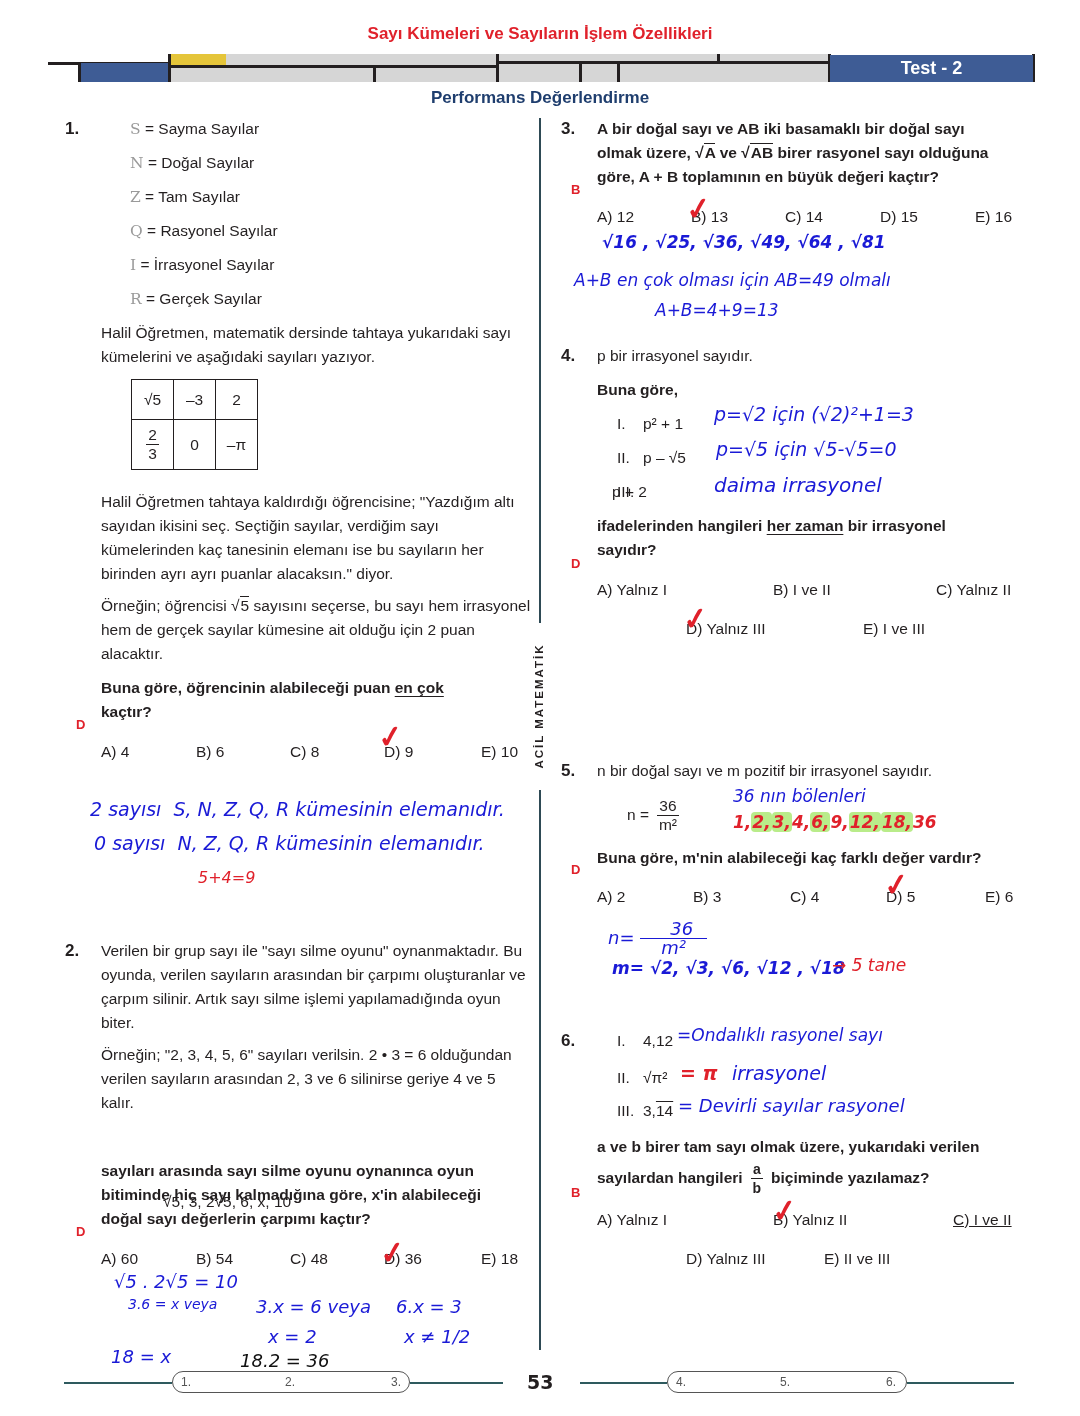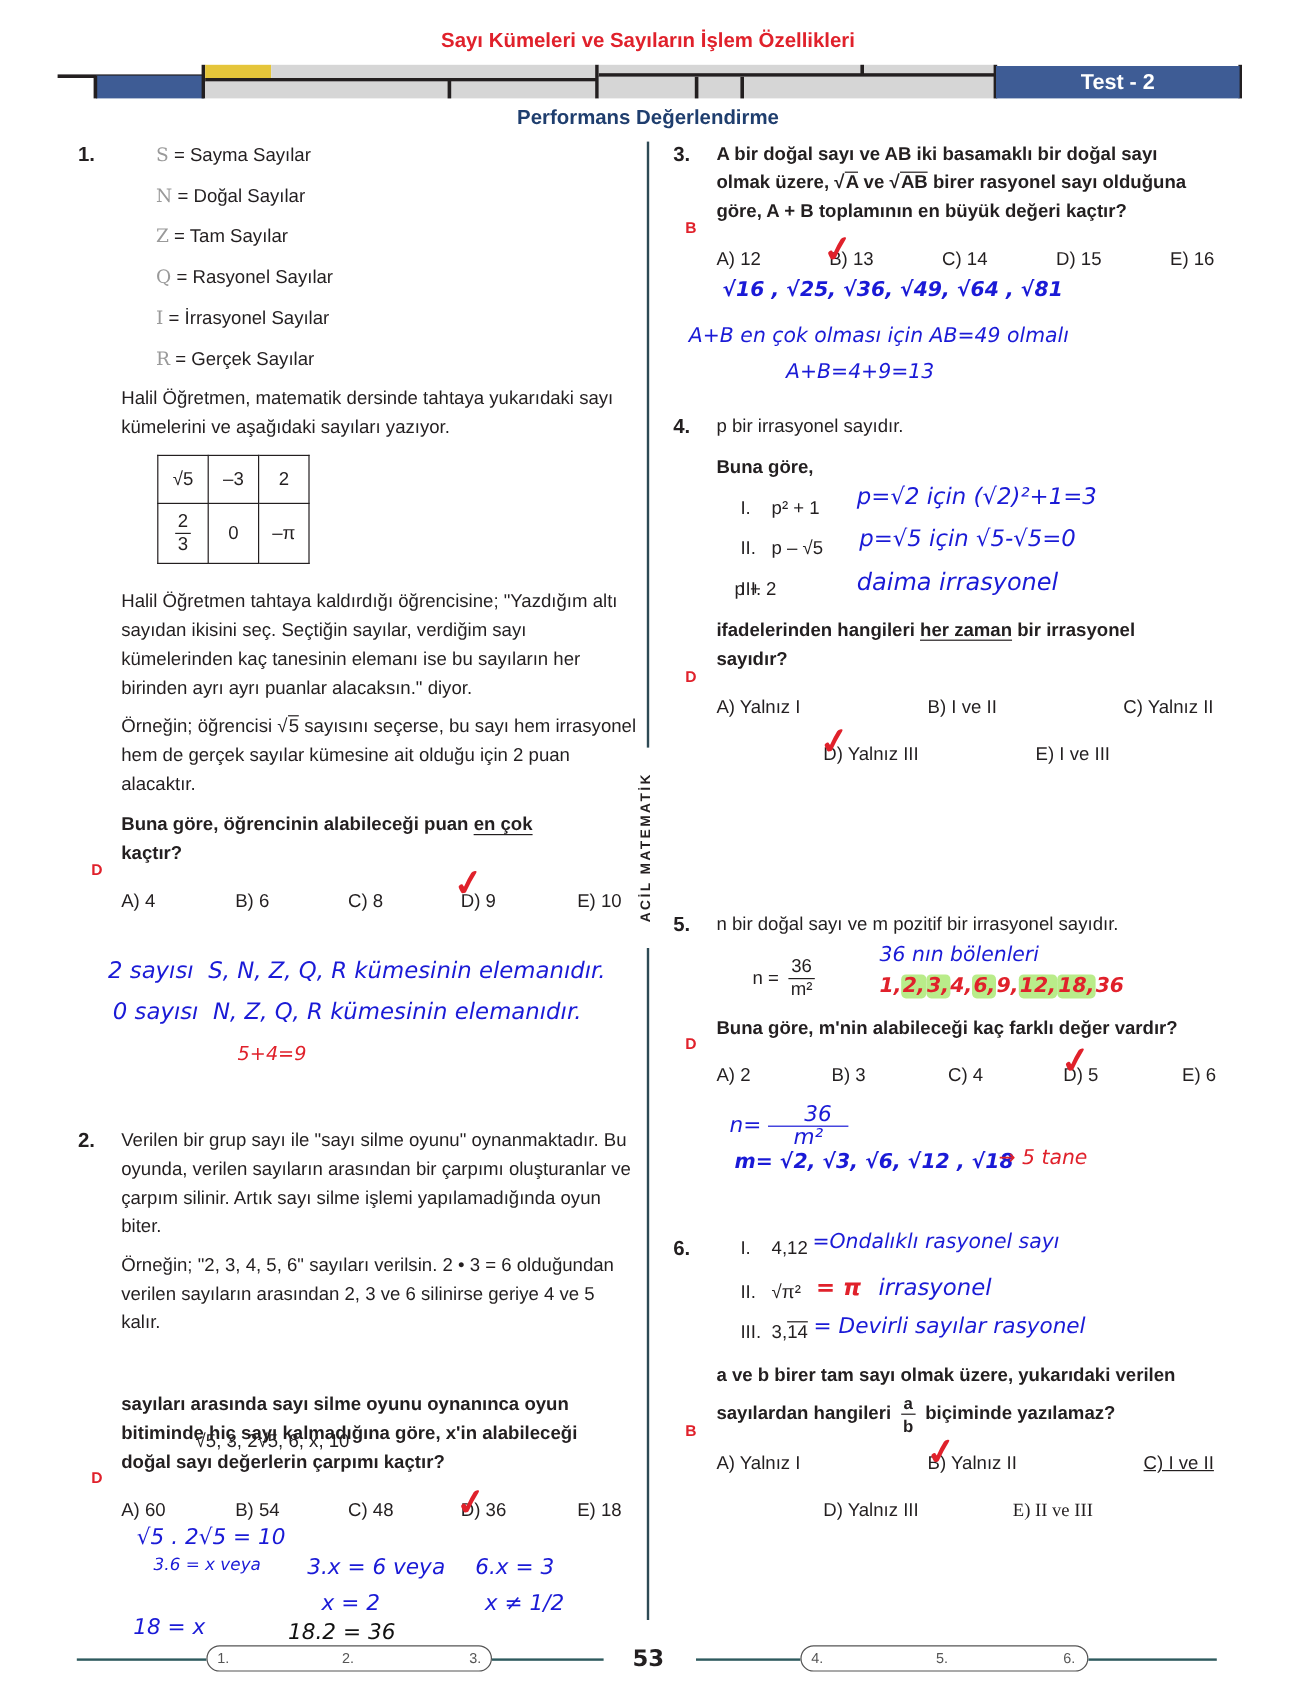--- a/index.html
+++ b/index.html
@@ -287,21 +287,21 @@
     <span class="frac" style="margin:0 4px;font-size:14px;"><span class="num">a</span><span class="den">b</span></span>
     <span>biçiminde yazılamaz?</span>
   </div>
   <div class="abs ans" style="left:571px;top:1185px;">B</div>
 
   <div class="abs opt" style="left:597px;top:1211px;">A) Yalnız I</div>
   <div class="abs opt" style="left:773px;top:1211px;">B) Yalnız II</div>
   <div class="abs check" style="left:772px;top:1196px;transform:rotate(-8deg);">✓</div>
   <div class="abs opt" style="left:953px;top:1211px;text-decoration:underline;">C) I ve II</div>
   <div class="abs opt" style="left:686px;top:1250px;">D) Yalnız III</div>
-  <div class="abs opt" style="left:844px;top:1250px;font-family:Liberation Serif, serif;">E) II ve III</div>
+  <div class="abs opt" style="left:824px;top:1250px;">E) II ve III</div>
 </div>
 
 <div>
   <div class="abs footer-line" style="left:64px;top:1382px;width:108px;"></div>
   <div class="abs pill" style="left:172px;top:1371px;width:238px;">
     <span style="left:8px;">1.</span>
     <span style="left:112px;">2.</span>
     <span style="left:218px;">3.</span>
   </div>
   <div class="abs footer-line" style="left:410px;top:1382px;width:93px;"></div>

